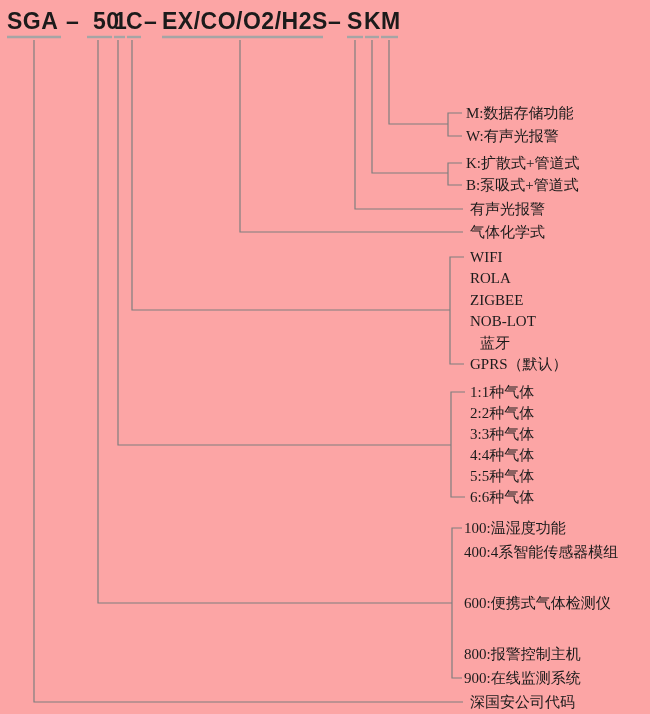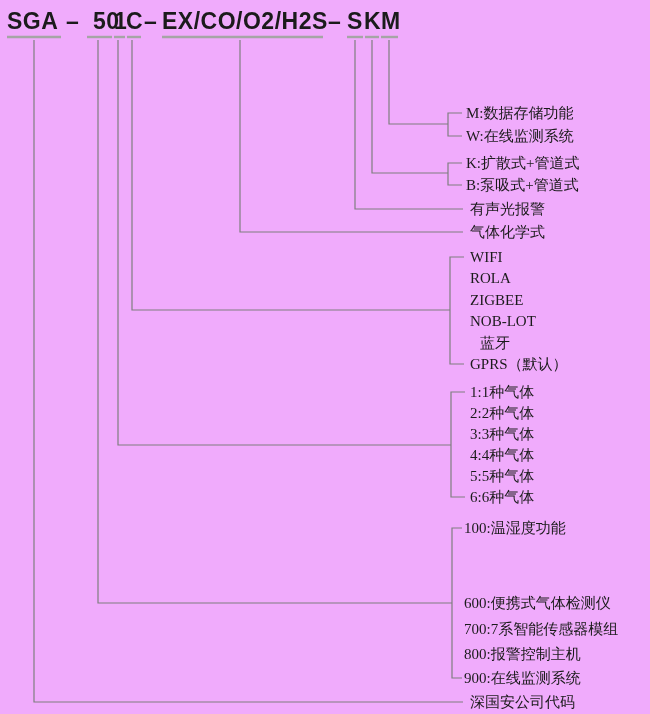--- a/index.html
+++ b/index.html
@@ -1,19 +1,19 @@
 <!DOCTYPE html>
 <html><head>
 <meta charset="utf-8">
 <style>
   html,body{margin:0;padding:0;background:#ffffff;}
   #stage{
     position:relative;
     width:650px;height:714px;
-    background:#f0abfc;
+    background:#fca5a5;
     overflow:hidden;
     font-family:"Liberation Sans",sans-serif;
   }
   #wires{position:absolute;left:0;top:0;}
   .tseg{
     position:absolute;
     top:8px;
     font-family:"Liberation Sans",sans-serif;
     font-size:23px;
     font-weight:bold;
@@ -76,21 +76,21 @@
     <span class="tseg" style="left:126px">C</span>
     <span class="tseg" style="left:144px">–</span>
     <span class="tseg" style="left:162px">EX/CO/O2/H2S</span>
     <span class="tseg" style="left:328px">–</span>
     <span class="tseg" style="left:347px">S</span>
     <span class="tseg" style="left:364px">K</span>
     <span class="tseg" style="left:381px">M</span>
   </div>
 
   <div class="lbl" style="left:466px;top:104px">M:数据存储功能</div>
-  <div class="lbl" style="left:466px;top:127px">W:在线监测系统</div>
+  <div class="lbl" style="left:466px;top:127px">W:有声光报警</div>
 
   <div class="lbl" style="left:466px;top:176px">B:泵吸式+管道式</div>
   <div class="lbl" style="left:466px;top:154px">K:扩散式+管道式</div>
 
   <div class="lbl" style="left:470px;top:200px">有声光报警</div>
 
   <div class="lbl" style="left:470px;top:223px">气体化学式</div>
 
   <div class="lbl" style="left:470px;top:248px">WIFI</div>
   <div class="lbl" style="left:470px;top:269px">ROLA</div>
@@ -100,20 +100,20 @@
   <div class="lbl" style="left:470px;top:355px">GPRS（默认）</div>
 
   <div class="lbl" style="left:470px;top:383px">1:1种气体</div>
   <div class="lbl" style="left:470px;top:404px">2:2种气体</div>
   <div class="lbl" style="left:470px;top:425px">3:3种气体</div>
   <div class="lbl" style="left:470px;top:446px">4:4种气体</div>
   <div class="lbl" style="left:470px;top:467px">5:5种气体</div>
   <div class="lbl" style="left:470px;top:488px">6:6种气体</div>
 
   <div class="lbl" style="left:464px;top:519px">100:温湿度功能</div>
+  <div class="lbl" style="left:464px;top:543px">400:4系智能传感器模组</div>
   <div class="lbl" style="left:464px;top:594px">600:便携式气体检测仪</div>
-  <div class="lbl" style="left:464px;top:620px">700:7系智能传感器模组</div>
   <div class="lbl" style="left:464px;top:645px">800:报警控制主机</div>
   <div class="lbl" style="left:464px;top:669px">900:在线监测系统</div>
 
   <div class="lbl" style="left:470px;top:693px">深国安公司代码</div>
 
 </div>
 
 </body></html>

